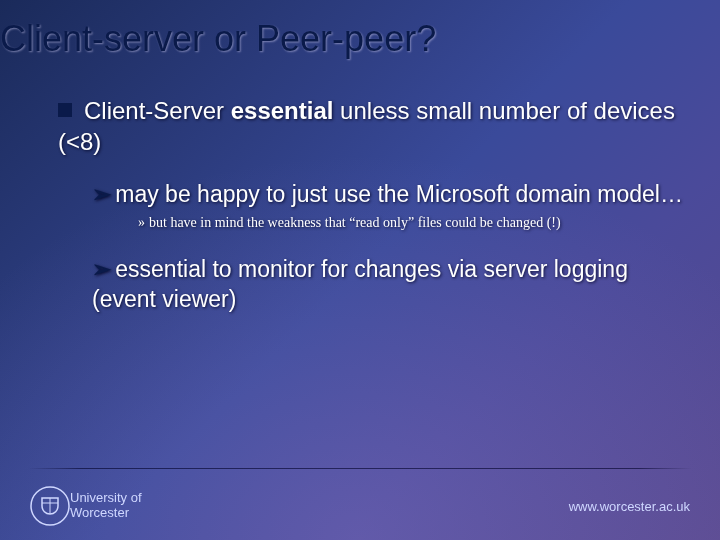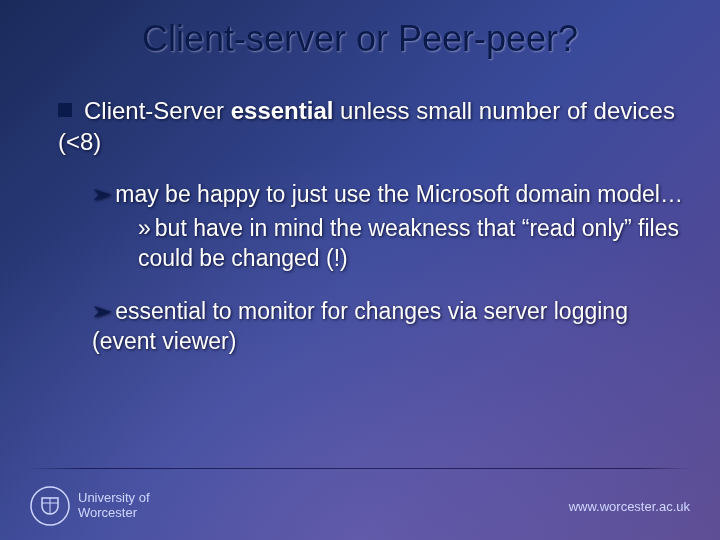--- a/index.html
+++ b/index.html
@@ -10,45 +10,44 @@
       linear-gradient(135deg,#1a2a5a 0%,#2a3a7a 25%,#3a4a9a 50%,#4a4a9a 70%,#5a4a90 100%);
     font-family:Arial,Helvetica,sans-serif;
     color:#fff;
     position:relative;
     overflow:hidden;
     box-sizing:border-box;
   }
   .title{
     position:absolute;
     top:18px;left:0;right:0;
-    text-align:center;
     color:#0a1a4a;
     font-size:36px;
     text-shadow:1px 1px 2px rgba(180,180,220,0.6);
   }
   .content{
     position:absolute;
     top:95px;left:58px;right:30px;
     text-shadow:1px 1px 3px rgba(0,0,30,0.8);
   }
   .l1{font-size:24px;line-height:1.3;margin-bottom:12px}
   .l1 .bullet-sq{display:inline-block;width:14px;height:14px;background:#0a1a4a;margin-right:12px;vertical-align:2px}
   .l2{font-size:23px;line-height:1.3;margin-left:34px;margin-top:23px;margin-bottom:4px}
   .l2 .arrow{color:#0a1a4a;font-weight:bold;margin-right:4px}
-  .l3{font-size:23px;line-height:1.3;margin-left:80px;margin-top:4px;margin-bottom:10px;font-family:Liberation Sans, sans-serif}
+  .l3{font-size:14px;line-height:1.3;margin-left:80px;margin-top:4px;margin-bottom:10px;font-family:Liberation Serif, serif}
   .l3 .raquo{margin-right:4px}
   .footer{
     position:absolute;
     left:0;right:0;bottom:0;height:78px;
   }
   .footer .rule{
     position:absolute;left:28px;right:28px;top:6px;height:1px;
     background:linear-gradient(to right,rgba(0,0,40,0) 0%,rgba(0,0,40,0.6) 8%,rgba(0,0,40,0.6) 92%,rgba(0,0,40,0) 100%);
   }
-  .logo{position:absolute;left:30px;bottom:14px;display:flex;align-items:center;gap:8px}
+  .logo{position:absolute;left:30px;bottom:14px;display:flex;align-items:center;}
   .logo-text{color:#cfd7ff;font-size:13px;line-height:1.15}
   .logo-text .uni{font-weight:normal;display:block}
   .crest{width:40px;height:40px}
   .url{position:absolute;right:30px;bottom:26px;color:#cfd7ff;font-size:13px}
 </style>
 </head>
 <body>
 
 <div class="title">Client-server or Peer-peer?</div>
 

